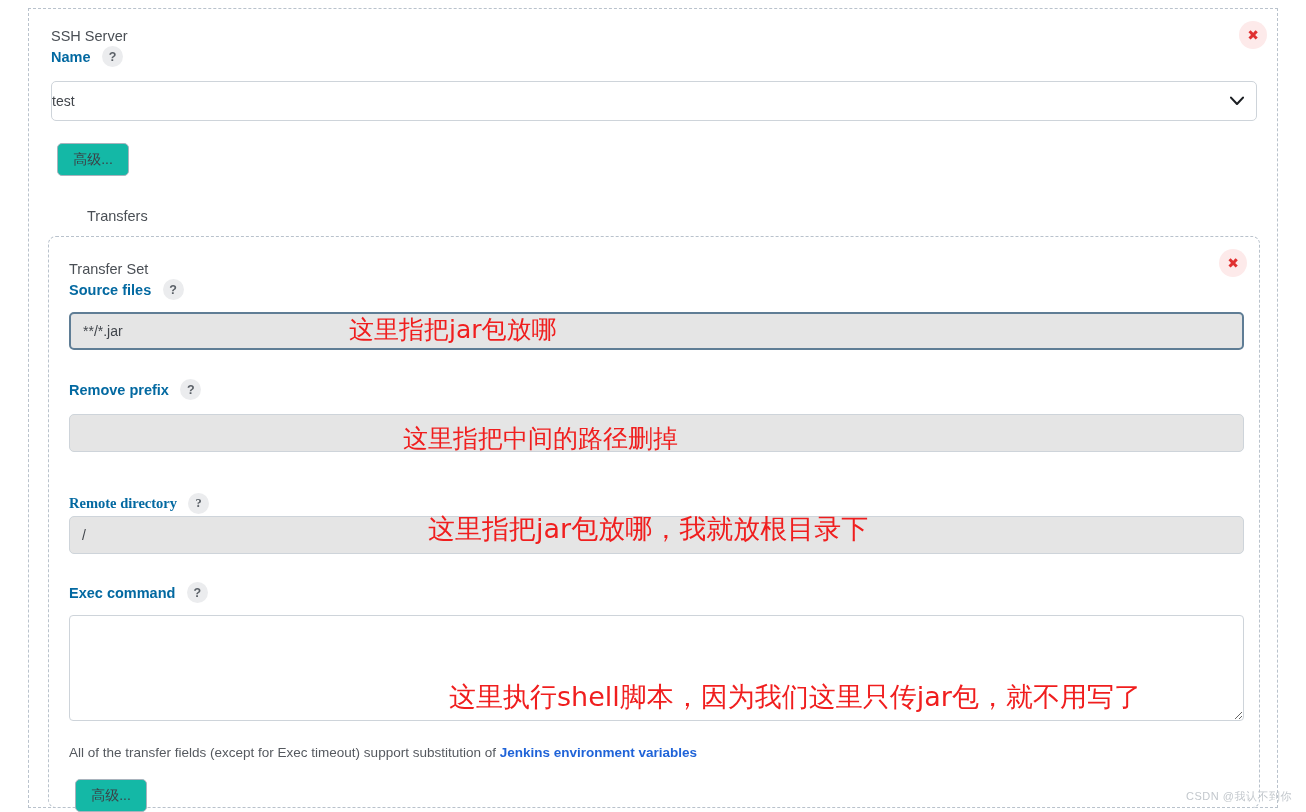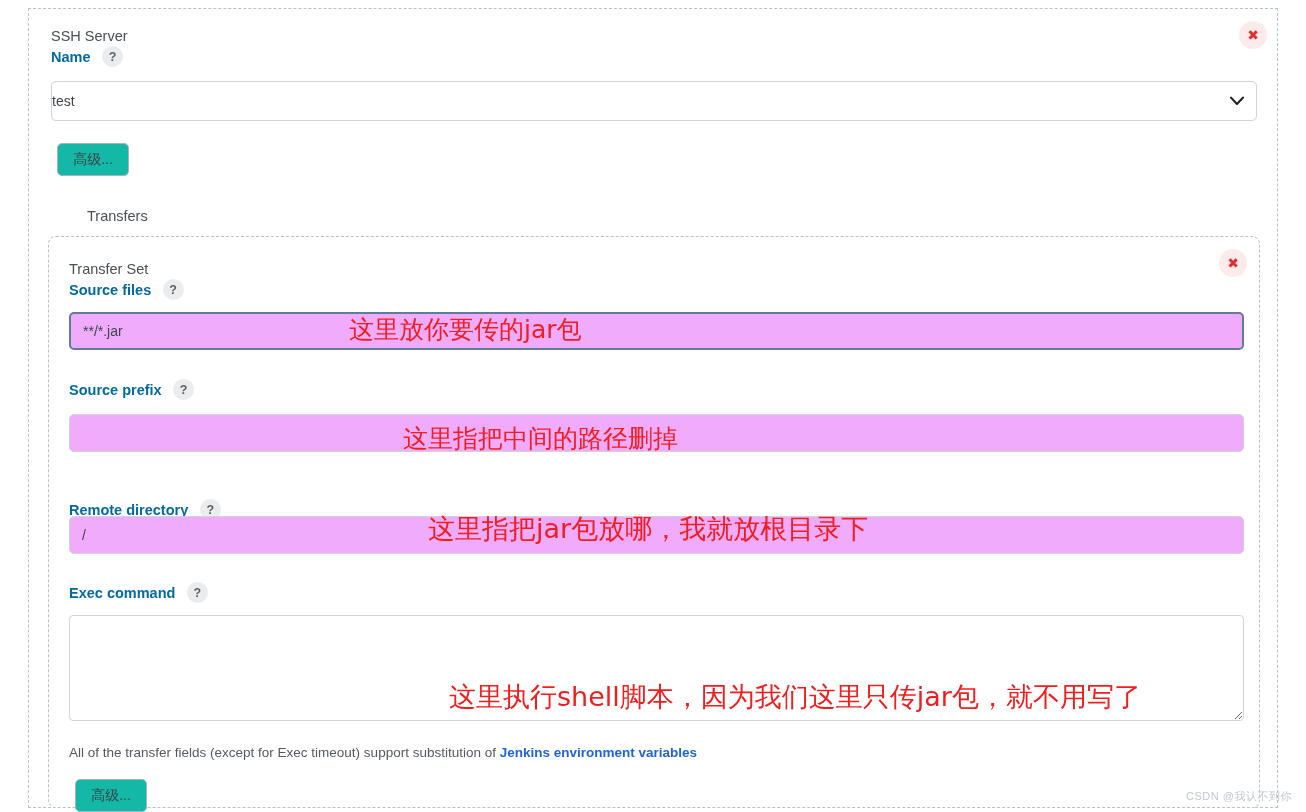--- a/index.html
+++ b/index.html
@@ -57,21 +57,21 @@
     cursor: pointer;
   }
 
   
   .txt-input {
     display: block;
     width: 100%;
     height: 38px;
     border: 1px solid #ced4da;
     border-radius: 5px;
-    background: #f0abfc;
+    background: #e5e5e5;
     color: #41454b;
     font-size: 14px;
     font-family: "Liberation Sans", "DejaVu Sans", sans-serif;
     padding: 12px 12px;
     outline: none;
   }
   .txt-input.focused {
     border: 2px solid #5f7d95;
     box-shadow: none;
   }
@@ -241,28 +241,28 @@
 
     <div style="position:absolute; left:20px; top:43px;">
       <span class="field-label strong">Source files</span>
       <span class="help-badge">?</span>
     </div>
     <div style="position:absolute; left:20px; top:75px; width:1175px;">
       <input class="txt-input focused" type="text" value="**/*.jar" style="">
     </div>
 
     <div style="position:absolute; left:20px; top:143px;">
-      <span class="field-label strong">Source prefix</span>
+      <span class="field-label strong">Remove prefix</span>
       <span class="help-badge">?</span>
     </div>
     <div style="position:absolute; left:20px; top:177px; width:1175px;">
       <input class="txt-input" type="text" value="" style="">
     </div>
 
-    <div style="position:absolute; left:20px; top:263px;">
+    <div style="position:absolute; left:20px; top:256px;font-family:Liberation Serif, serif;">
       <span class="field-label strong">Remote directory</span>
       <span class="help-badge">?</span>
     </div>
     <div style="position:absolute; left:20px; top:279px; width:1175px;">
       <input class="txt-input" type="text" value="/" style="">
     </div>
 
     <div style="position:absolute; left:20px; top:346px;">
       <span class="field-label strong">Exec command</span>
       <span class="help-badge">?</span>
@@ -271,21 +271,21 @@
       <textarea class="area-input" value="" style=""></textarea>
     </div>
 
     <div style="position:absolute; left:20px; top:508px;" class="hint-text">
       <span>All of the transfer fields (except for Exec timeout) support substitution of </span><a class="hint-link" href="#">Jenkins environment variables</a>
     </div>
 
     <button class="btn-advanced" style="position:absolute; left:26px; top:542px;">高级...</button>
   </div>
 
-  <div class="annot" style="left:349px; top:313px;">这里放你要传的jar包</div>
+  <div class="annot" style="left:349px; top:313px;">这里指把jar包放哪</div>
 
   <div class="annot" style="left:403px; top:422px;text-align:right;">这里指把中间的路径删掉</div>
 
   <div class="annot big" style="left:428px; top:511px;">这里指把jar包放哪，我就放根目录下</div>
 
   <div class="annot big" style="left:449px; top:659px;margin-top:20px;">这里执行shell脚本，因为我们这里只传jar包，就不用写了</div>
 
   <div class="watermark">CSDN @我认不到你</div>
 
 </div>

